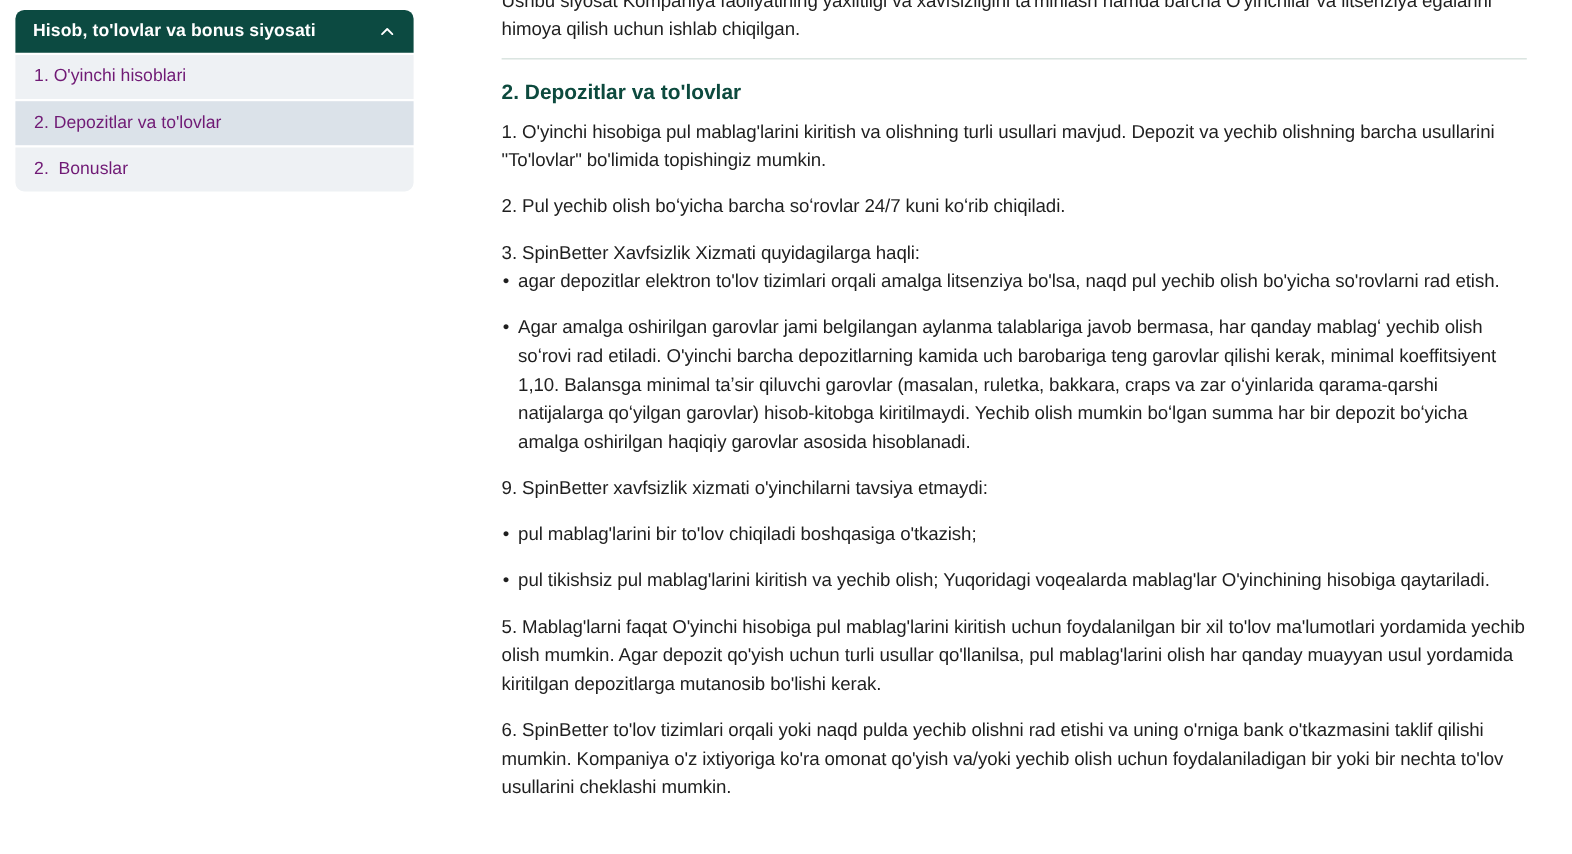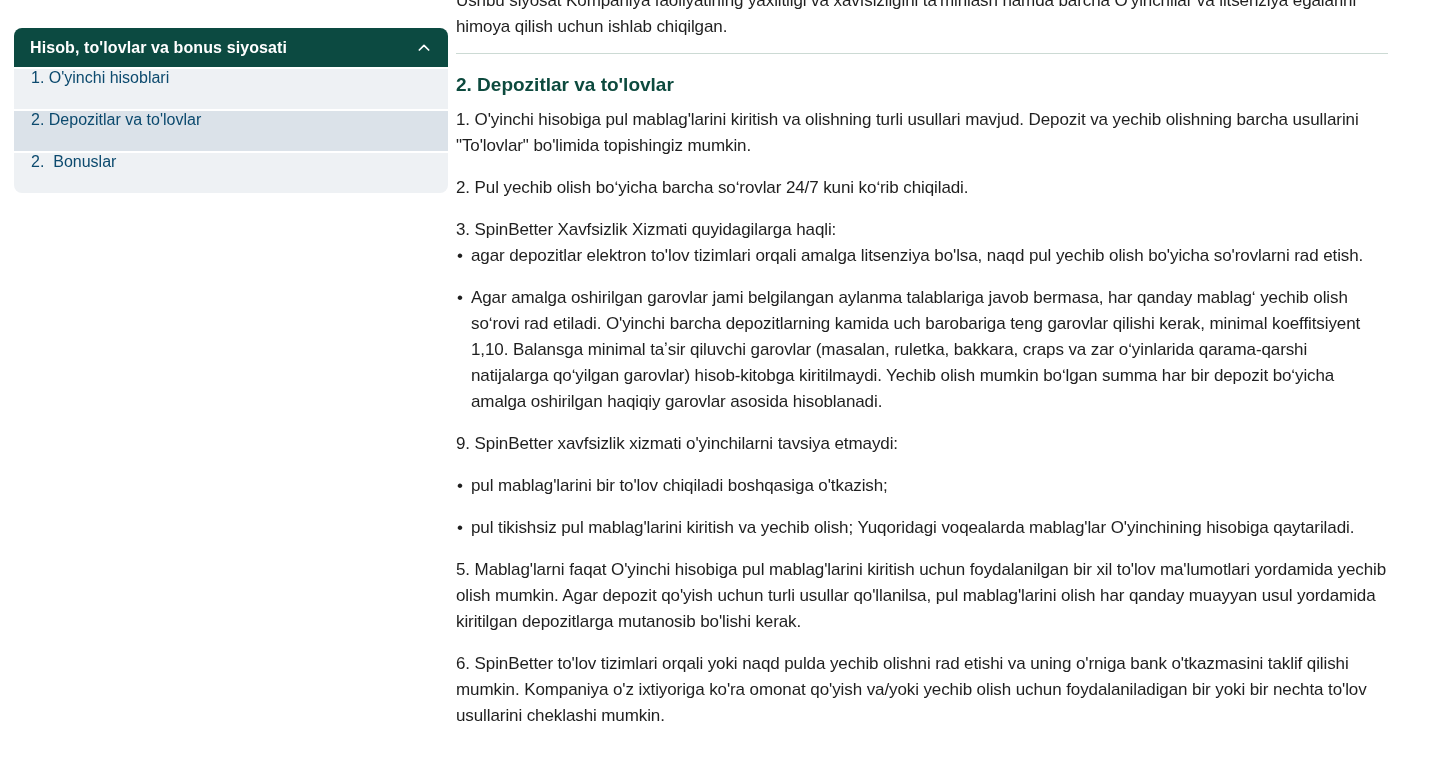--- a/index.html
+++ b/index.html
@@ -7,22 +7,22 @@
     width: 1429px; height: 776px;
     background: #ffffff;
     overflow: hidden;
     font-family: "Liberation Sans", sans-serif;
   }
   body { position: relative; }
 
   
   .sidebar {
     position: absolute;
-    left: 14px; top: 28px;
-    width: 434px;
+    left: 14px; top: 9px;
+    width: 362px;
   }
   .accordion-header {
     height: 39px;
     background: #0c4a41;
     color: #ffffff;
     border-radius: 8px 8px 0 0;
     display: flex;
     align-items: center;
     justify-content: space-between;
     padding: 0 16px;
@@ -32,24 +32,24 @@
     font-size: 16px;
     font-weight: 700;
     letter-spacing: 0.1px;
   }
   .accordion-header svg { display: block; }
   .nav-item {
     height: 40px;
     margin-top: 2px;
     background: #eef1f4;
     display: flex;
-    align-items: flex-start;
+    align-items: center;
     padding: 0 17px;
     font-size: 16px;
-    color: #0c4a6e;
+    color: #701a75;
     cursor: pointer;
     white-space: pre-wrap;
   }
   .nav-item.active { background: #dbe2e9; }
   .nav-item:last-child { border-radius: 0 0 8px 8px; }
 
   
   .main {
     position: absolute;
     left: 456px; top: 0;

